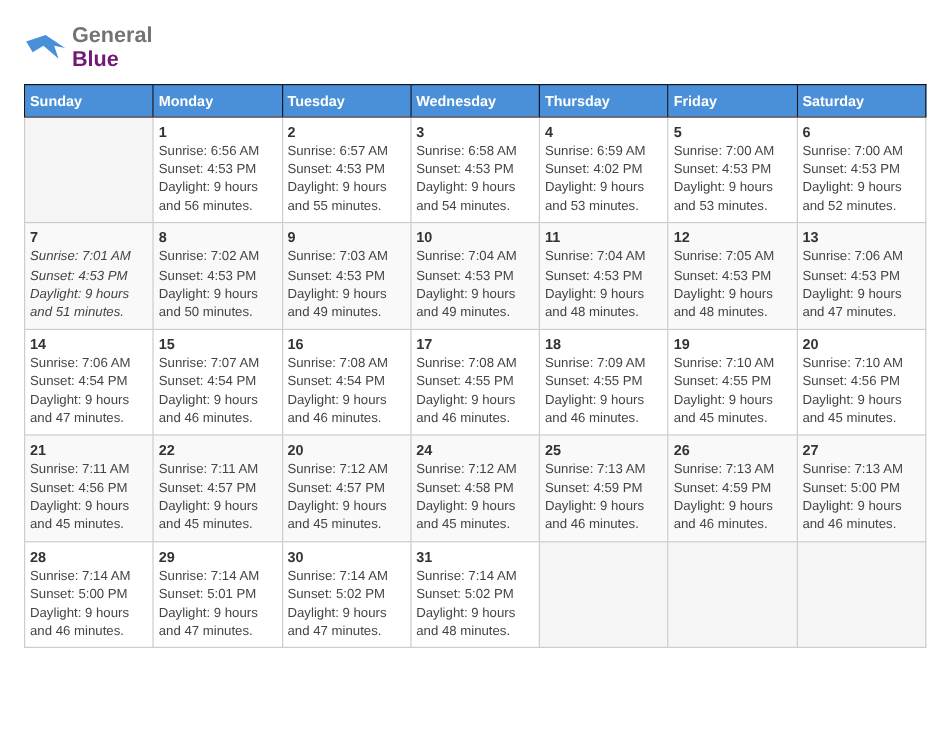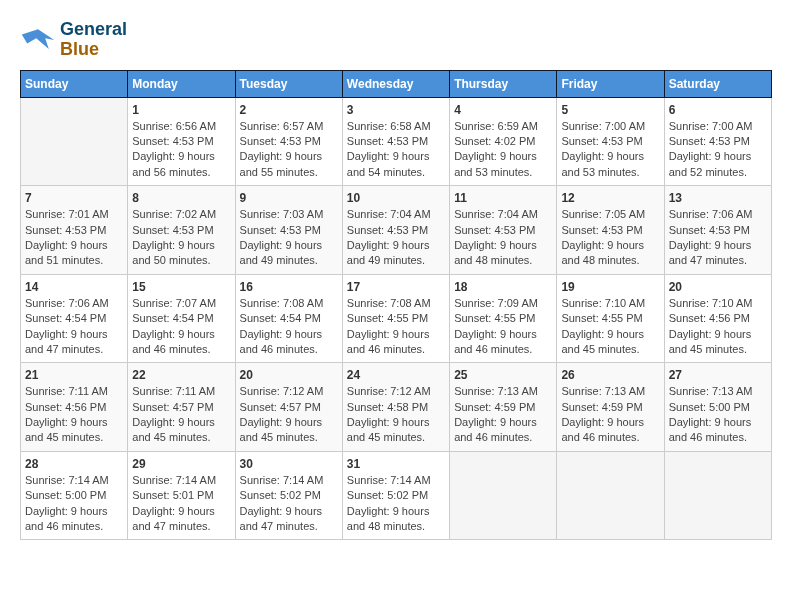--- a/index.html
+++ b/index.html
@@ -21,21 +21,21 @@
       align-items: center;
       gap: 4px;
     }
     .logo-text {
       font-size: 18px;
       font-weight: bold;
       color: #333;
       line-height: 1.1;
     }
     .logo-text span {
-      color: #0c4a6e;
+      color: #737373;
     }
     .logo-bird {
       width: 36px;
       height: 30px;
     }
     .title-block {
       text-align: right;
     }
     .month-title {
       font-size: 32px;
@@ -91,21 +91,21 @@
 </head>
 <body>
 
 <div class="header">
   <div class="logo">
     <svg class="logo-bird" viewBox="0 0 40 32" xmlns="http://www.w3.org/2000/svg">
       <polygon points="20,4 38,16 28,14 32,26 18,14 8,20 2,10" fill="#4a90d9"></polygon>
     </svg>
     <div class="logo-text">
       <div><span>General</span></div>
-      <div style="color:#a16207">Blue</div>
+      <div style="color:#701a75">Blue</div>
     </div>
   </div>
   <div class="title-block">
     <div class="month-title"></div>
     <div class="location-title"></div>
   </div>
 </div>
 
 <table class="calendar">
   <thead>
@@ -161,21 +161,21 @@
           <span class="day-number">6</span>
           <div class="day-info" style="white-space: pre-line;">Sunrise: 7:00 AM
 Sunset: 4:53 PM
 Daylight: 9 hours
 and 52 minutes.</div>
         </td>
       </tr>
       <tr>
         <td>
           <span class="day-number">7</span>
-          <div class="day-info" style="white-space: pre-line;">Sunrise: 7:01 AM
+          <div class="day-info" style="white-space: pre-line; font-style: italic;">Sunrise: 7:01 AM
 Sunset: 4:53 PM
 Daylight: 9 hours
 and 51 minutes.</div>
         </td>
         <td>
           <span class="day-number">8</span>
           <div class="day-info" style="white-space: pre-line;">Sunrise: 7:02 AM
 Sunset: 4:53 PM
 Daylight: 9 hours
 and 50 minutes.</div>

